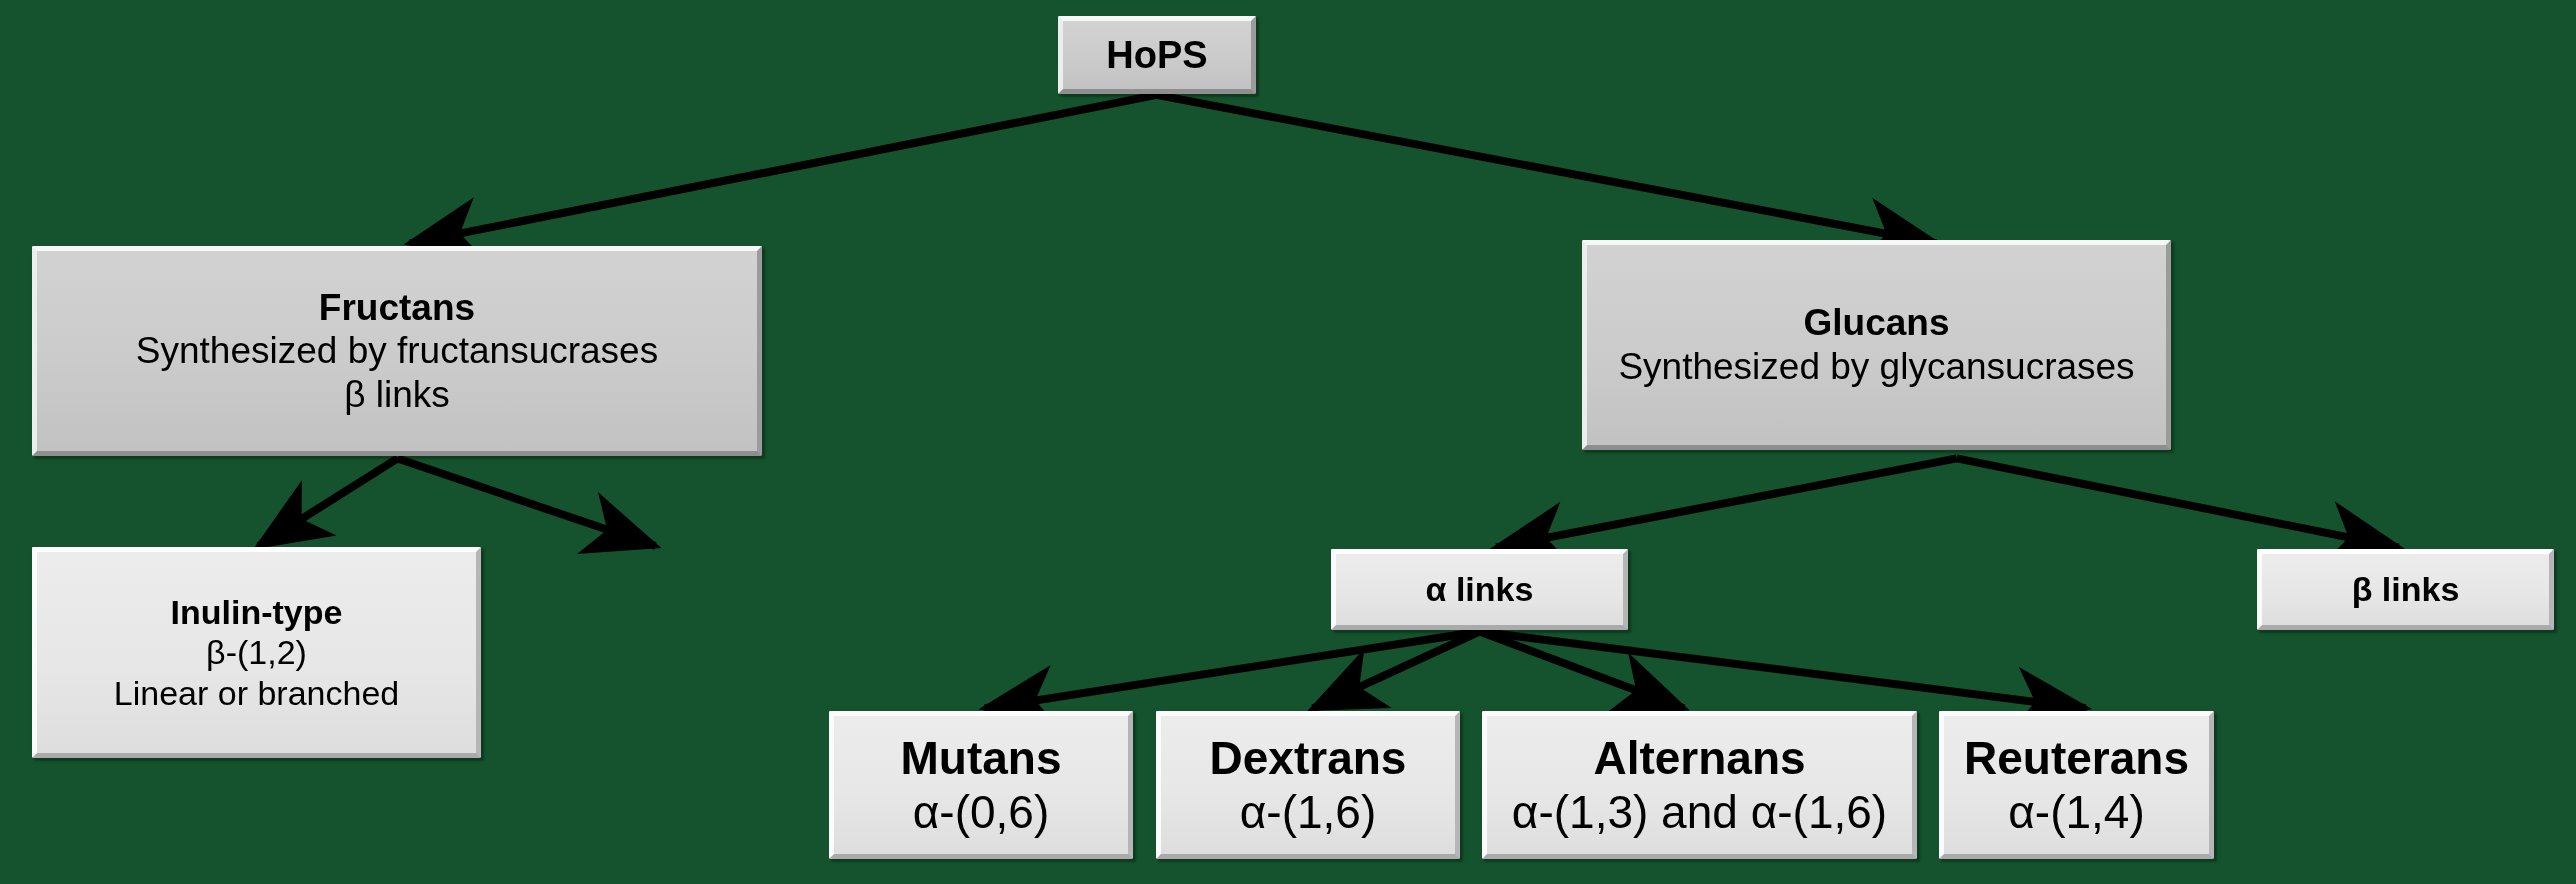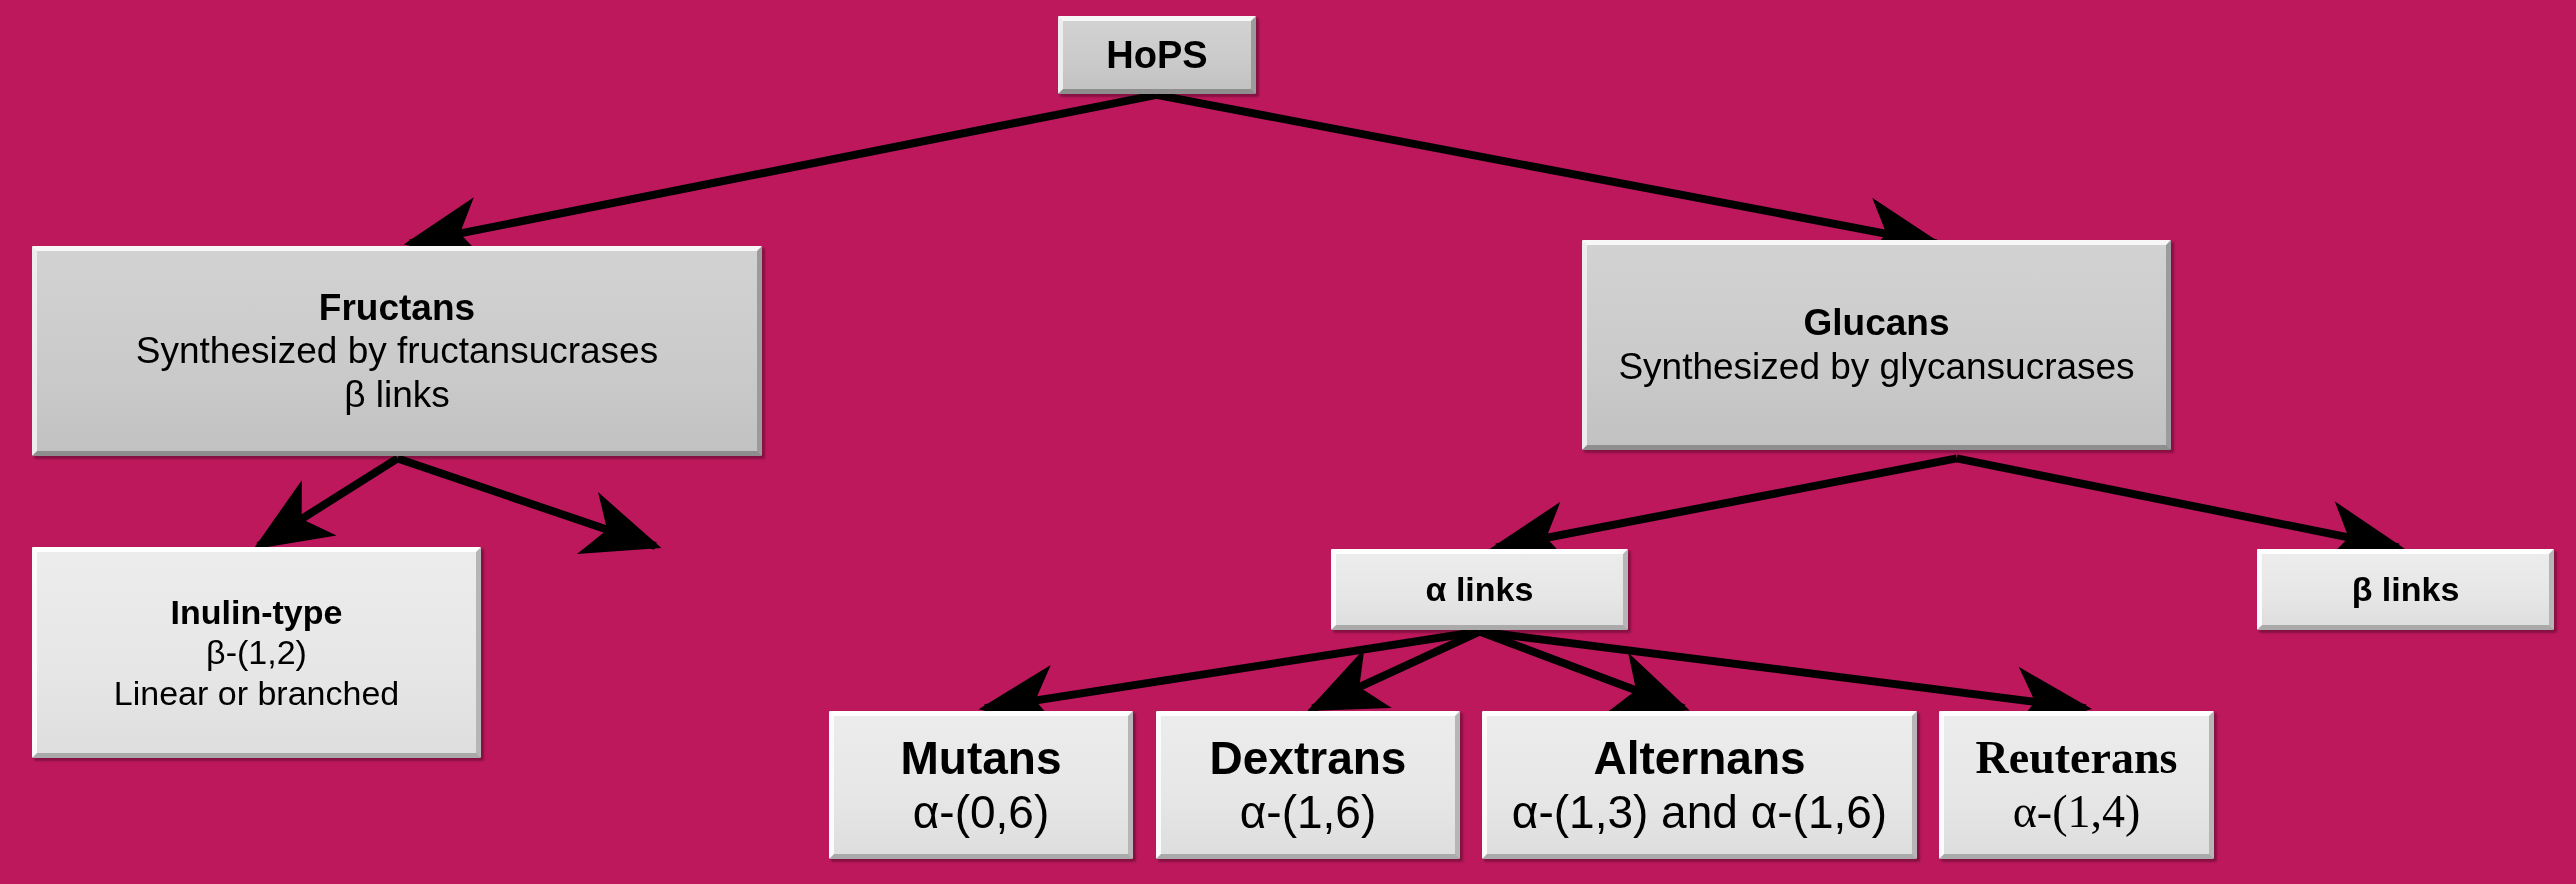--- a/index.html
+++ b/index.html
@@ -7,21 +7,21 @@
     padding: 0;
     background: #ffffff;
   }
   body {
     font-family: "Liberation Sans", "DejaVu Sans", sans-serif;
   }
   #canvas {
     position: relative;
     width: 2576px;
     height: 885px;
-    background: #be185d;
+    background: #14532d;
     overflow: hidden;
   }
   #arrow-layer {
     position: absolute;
     left: 0;
     top: 0;
     width: 2576px;
     height: 885px;
     pointer-events: none;
   }
@@ -130,19 +130,19 @@
   <div class="node shade-light fs-leaf" style="left:1156px; top:711px; width:304px; height:148px;">
     <span class="line bold">Dextrans</span>
     <span class="line">α-(1,6)</span>
   </div>
 
   <div class="node shade-light fs-leaf" style="left:1482px; top:711px; width:435px; height:148px;">
     <span class="line bold">Alternans</span>
     <span class="line">α-(1,3) and α-(1,6)</span>
   </div>
 
-  <div class="node shade-light fs-leaf" style="left:1939px; top:711px; width:275px; height:148px;font-family:Liberation Serif, serif;">
+  <div class="node shade-light fs-leaf" style="left:1939px; top:711px; width:275px; height:148px;">
     <span class="line bold">Reuterans</span>
     <span class="line">α-(1,4)</span>
   </div>
 
 </div>
 
 
 </body></html>

